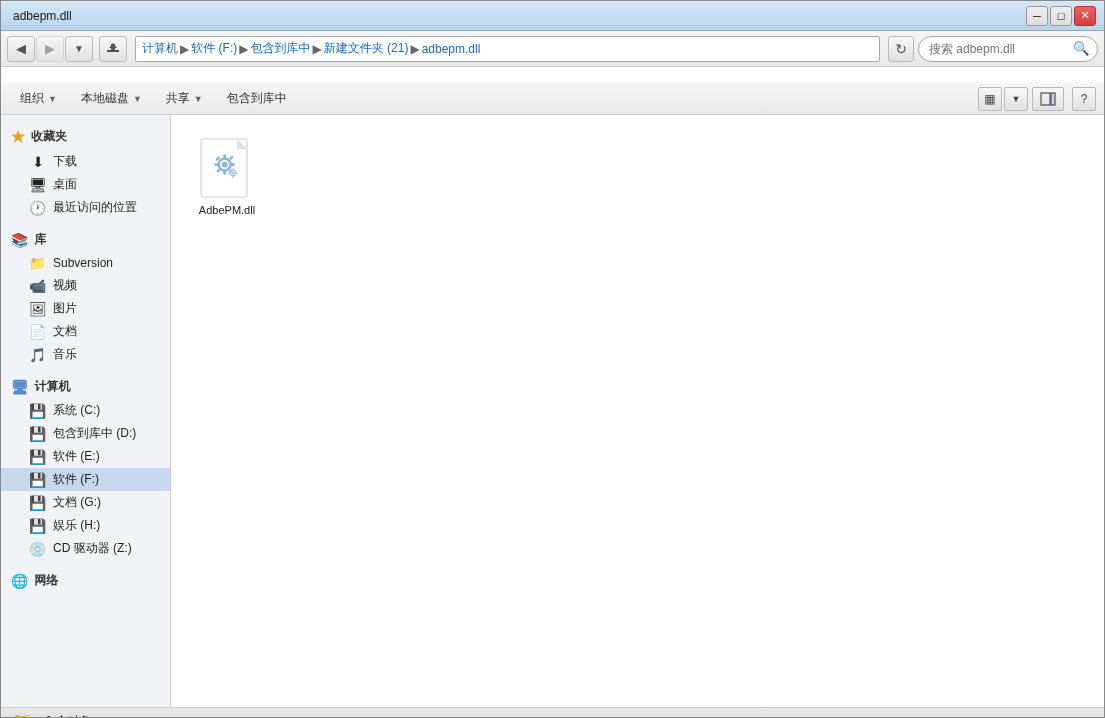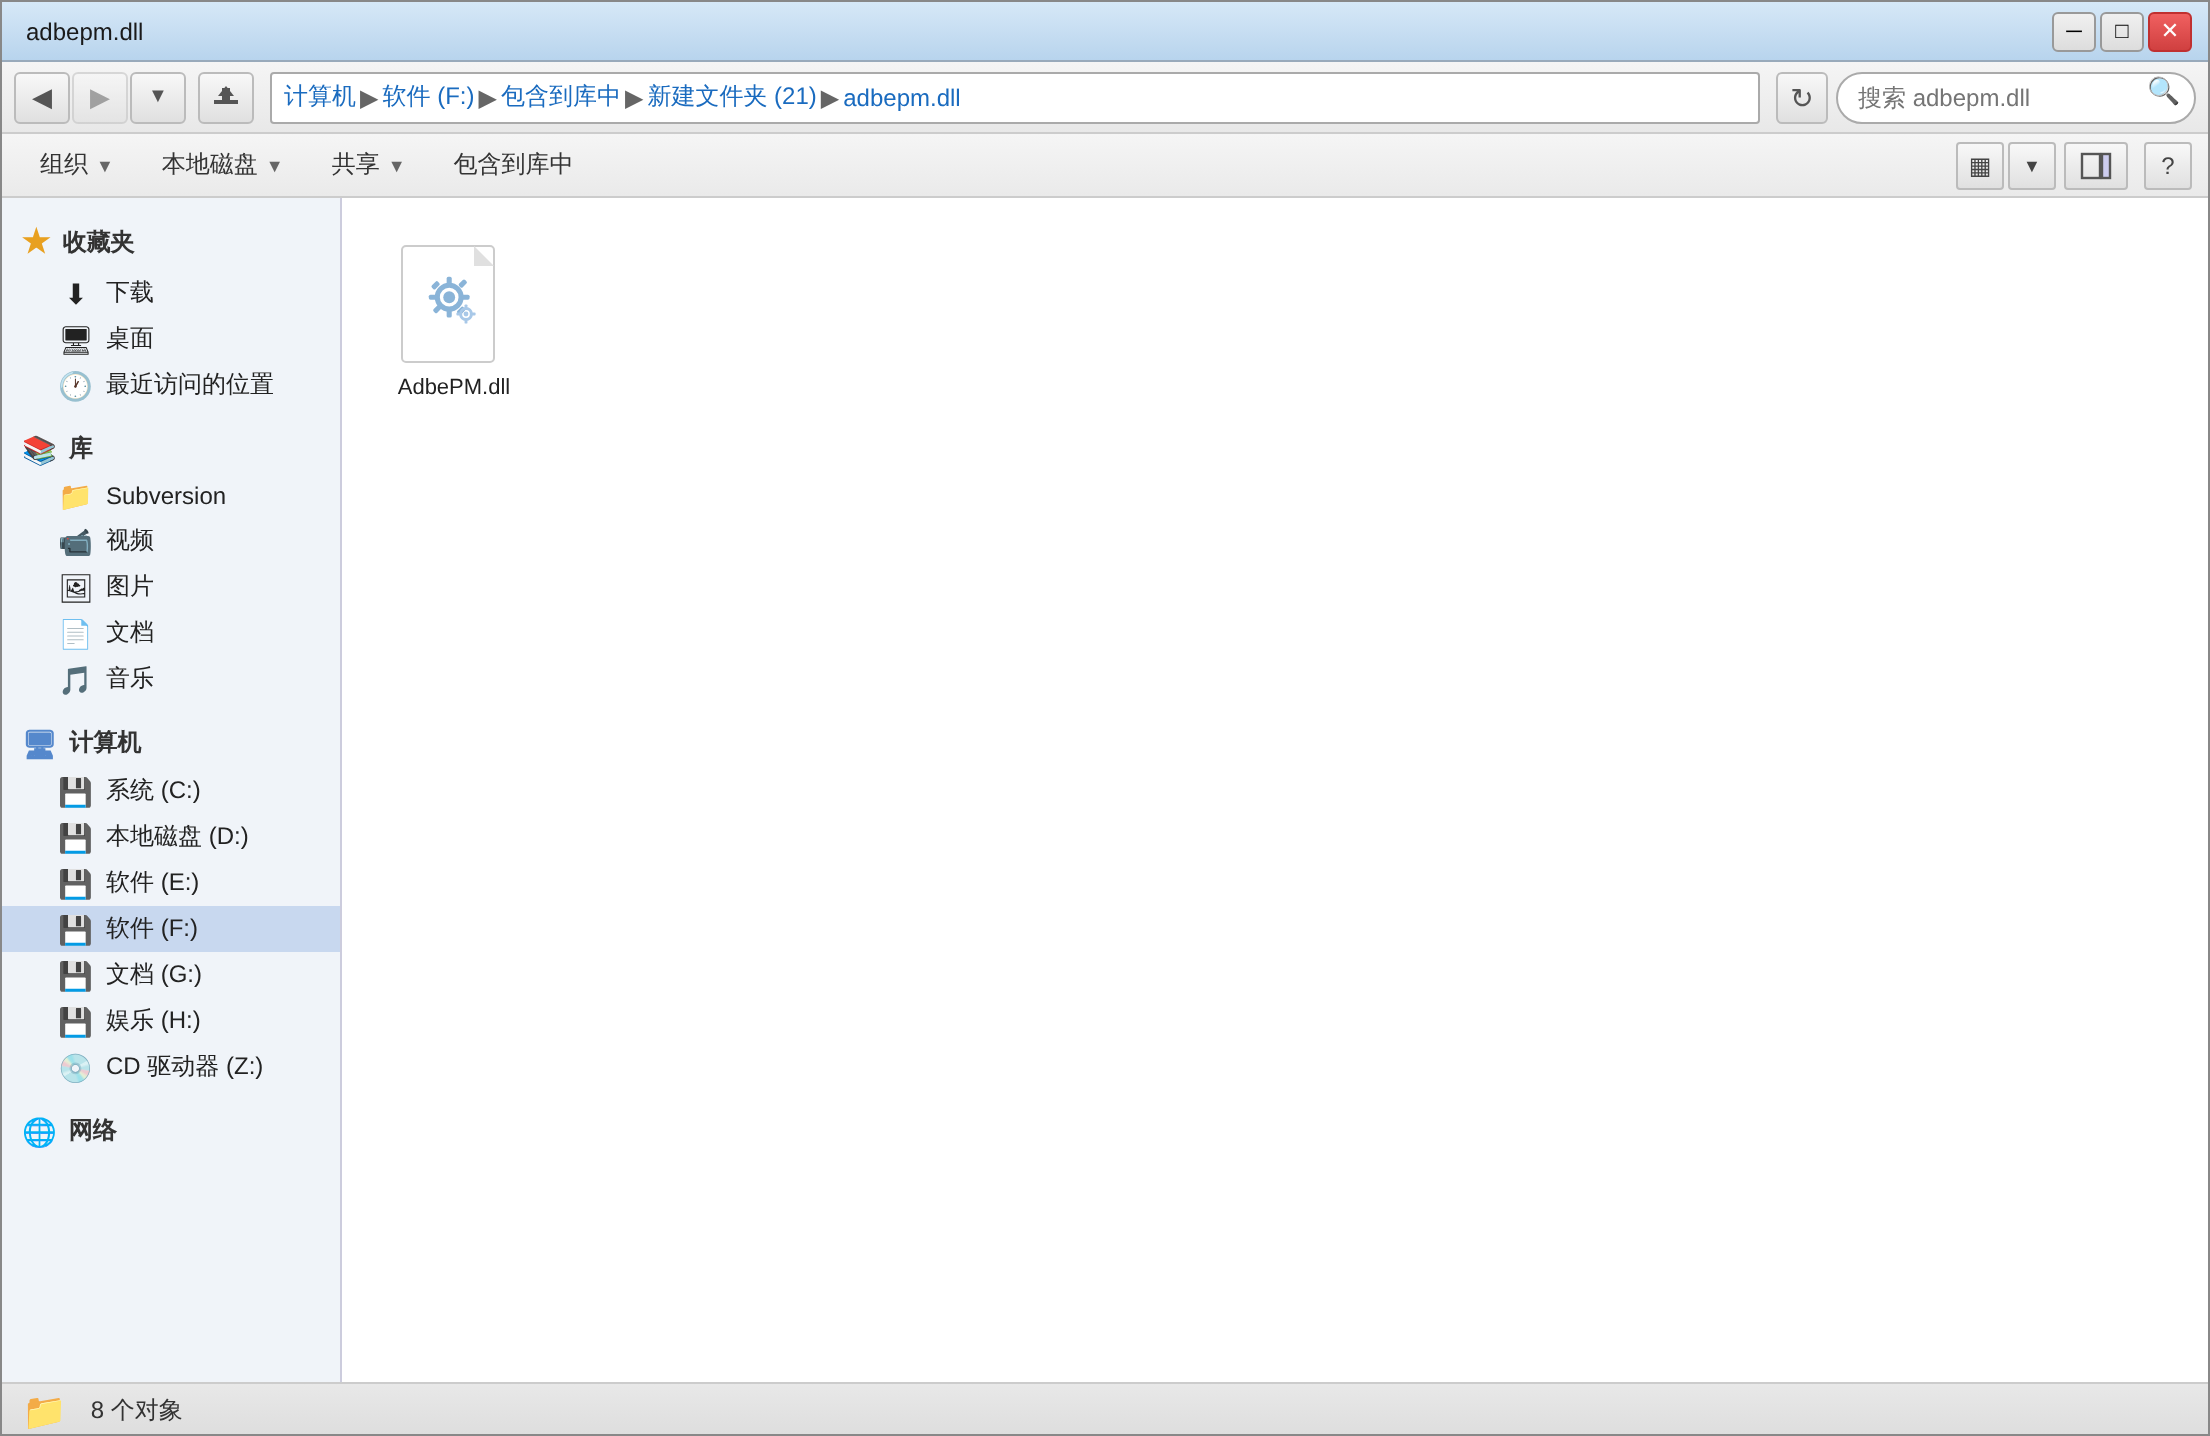--- a/index.html
+++ b/index.html
@@ -116,21 +116,21 @@
       border: 1px solid #aaa;
       border-radius: 13px;
       padding: 0 28px 0 10px;
       font-size: 12px;
       background: white;
       color: #999;
     }
     .search-wrapper {
       position: relative;
       display: flex;
-      align-items: flex-start;
+      align-items: center;
     }
     .search-icon-btn {
       position: absolute;
       right: 6px;
       width: 20px;
       height: 20px;
       border: none;
       background: none;
       cursor: pointer;
       color: #666;
@@ -141,20 +141,21 @@
 
     
     .toolbar {
       background: linear-gradient(to bottom, #f5f5f5, #eaeaea);
       height: 32px;
       display: flex;
       align-items: center;
       padding: 0 8px;
       gap: 2px;
       border-bottom: 1px solid #ccc;
+      margin-top: 16px;
     }
     .toolbar-btn {
       height: 26px;
       padding: 0 10px;
       border: 1px solid transparent;
       border-radius: 3px;
       background: transparent;
       cursor: pointer;
       font-size: 12px;
       color: #333;
@@ -432,21 +433,21 @@
     <div class="sidebar-section-header">
       <span style="color:#5588cc; font-size:14px;">🖥</span>
       <span>计算机</span>
     </div>
     <div class="sidebar-item">
       <span class="sidebar-item-icon">💾</span>
       <span>系统 (C:)</span>
     </div>
     <div class="sidebar-item">
       <span class="sidebar-item-icon">💾</span>
-      <span>本地磁盘 (D:)</span>
+      <span>包含到库中 (D:)</span>
     </div>
     <div class="sidebar-item">
       <span class="sidebar-item-icon">💾</span>
       <span>软件 (E:)</span>
     </div>
     <div class="sidebar-item active">
       <span class="sidebar-item-icon">💾</span>
       <span>软件 (F:)</span>
     </div>
     <div class="sidebar-item">

